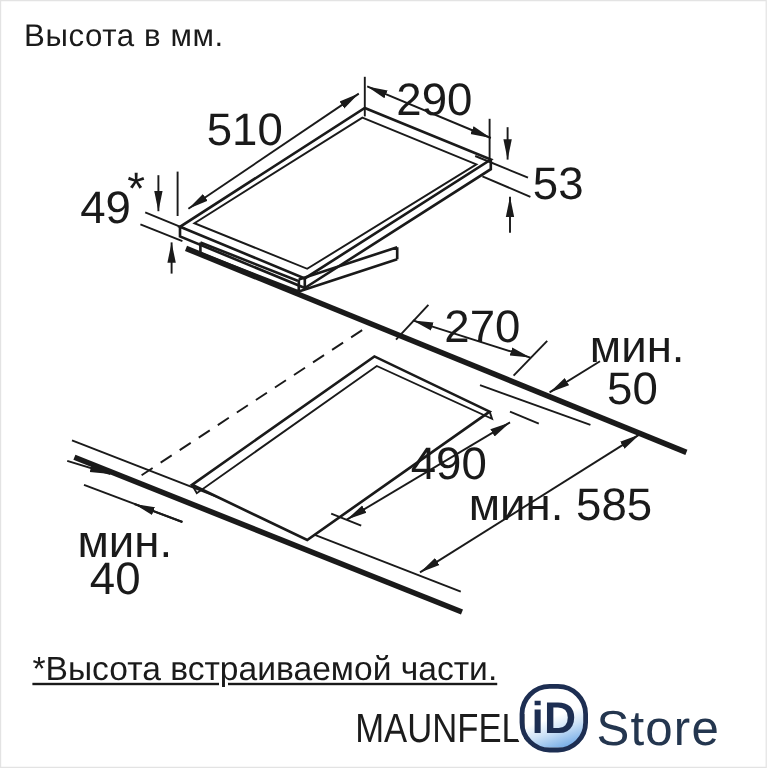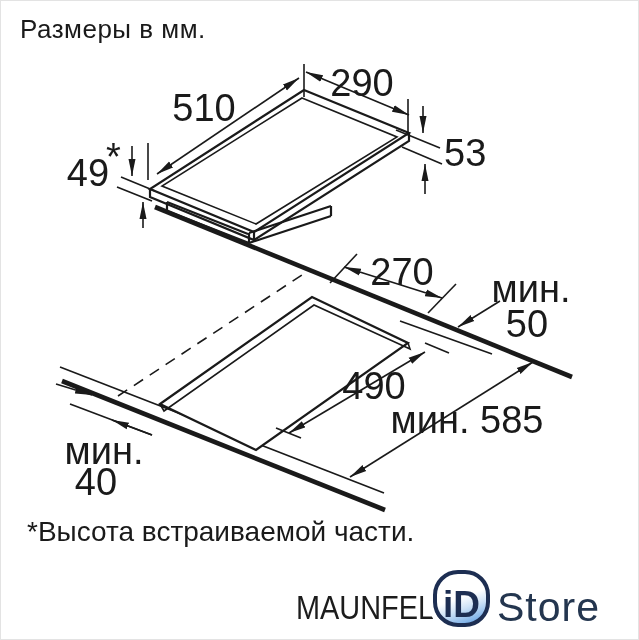--- a/index.html
+++ b/index.html
@@ -1,42 +1,42 @@
 <!DOCTYPE html>
 <html><head>
 <meta charset="utf-8">
 <style>
   html,body{margin:0;padding:0;background:#fff;}
   body{width:639px;height:640px;position:relative;overflow:hidden;
        font-family:"Liberation Sans", sans-serif;color:#1a1a1a;
        box-shadow:inset 0 0 0 1px #e3e3e3;}
   .abs{position:absolute;}
   #header-text{left:20px;top:14px;font-size:26px;letter-spacing:.5px;}
-  #footnote-text{left:27px;top:516px;font-size:28px;}
+  #footnote-text{left:27px;top:542px;font-size:28px;text-decoration:underline;}
   #brand-text{left:296px;top:588px;font-size:34px;color:#1c1c1c;
               transform:scaleX(.85);transform-origin:left center;white-space:nowrap;}
   #store-text{left:497px;top:584px;font-size:41px;font-weight:normal;color:#24364f;letter-spacing:1px;}
   #id-square{left:433px;top:570px;width:57px;height:57px;box-sizing:border-box;
              border:4px solid #1d2e52;border-radius:25px;
              background:linear-gradient(160deg,#ffffff 48%,#cfe3f7 66%,#66a3e4 96%);
-             display:flex;align-items:flex-end;justify-content:center;
+             display:flex;align-items:center;justify-content:center;
              box-shadow:0 0 0 5px #fff;}
   #id-square span{font-size:37px;font-weight:bold;color:#1d2e52;line-height:1;}
   svg{position:absolute;left:0;top:0;}
   svg text{fill:#1a1a1a;font-family:"Liberation Sans",sans-serif;font-size:38px;}
   .ln{stroke:#1a1a1a;fill:none;}
   .w2{stroke-width:2.2;}
   .w15{stroke-width:1.6;}
   .thick{stroke-width:4.6;}
   .face{fill:#ffffff;stroke:#1a1a1a;stroke-width:2.2;}
 </style>
 </head>
 <body>
 
-<div class="abs" id="header-text">Размеры в мм.</div>
+<div class="abs" id="header-text">Высота в мм.</div>
 
 <svg width="639" height="640" viewBox="0 0 639 640">
   <defs>
     <marker id="ah" markerUnits="userSpaceOnUse" markerWidth="18" markerHeight="9" refX="17" refY="4.5" orient="auto-start-reverse">
       <path d="M0,1 L17,4.5 L0,8 Z" fill="#1a1a1a"></path>
     </marker>
   </defs>
 
   <g>
 

